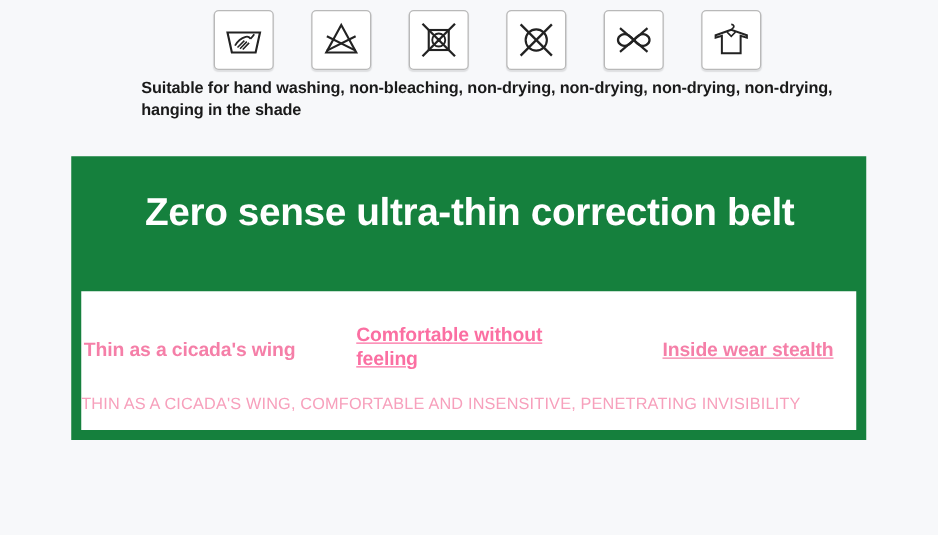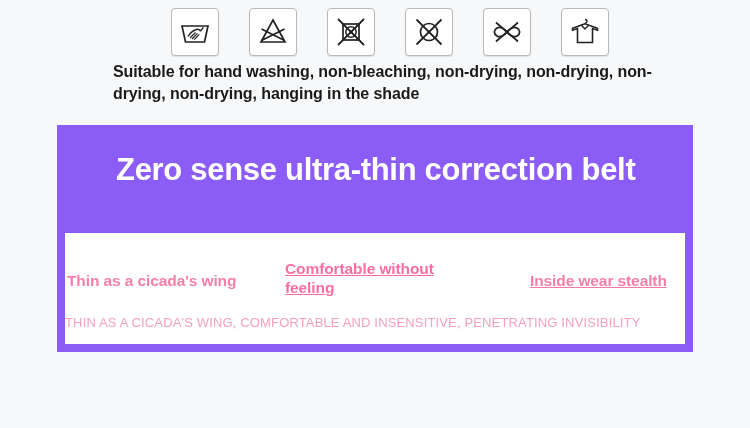--- a/index.html
+++ b/index.html
@@ -39,35 +39,35 @@
   .care-icon svg {
     display: block;
   }
 
   
   .care-caption {
     position: absolute;
     top: 61px;
     left: 113px;
     width: 566px;
-    font-size: 16px;
+    font-size: 13px;
     font-weight: bold;
     color: #1a1a1a;
     line-height: 1.35;
     letter-spacing: -0.1px;
   }
 
   
   .promo-banner {
     position: absolute;
     left: 57px;
     top: 125px;
     width: 636px;
     height: 227px;
-    background: #8b5cf6;
+    background: #15803d;
     box-sizing: border-box;
   }
 
   .promo-headline {
     position: absolute;
     left: 59px;
     top: 27px;
     font-size: 31px;
     font-weight: bold;
     color: #ffffff;

